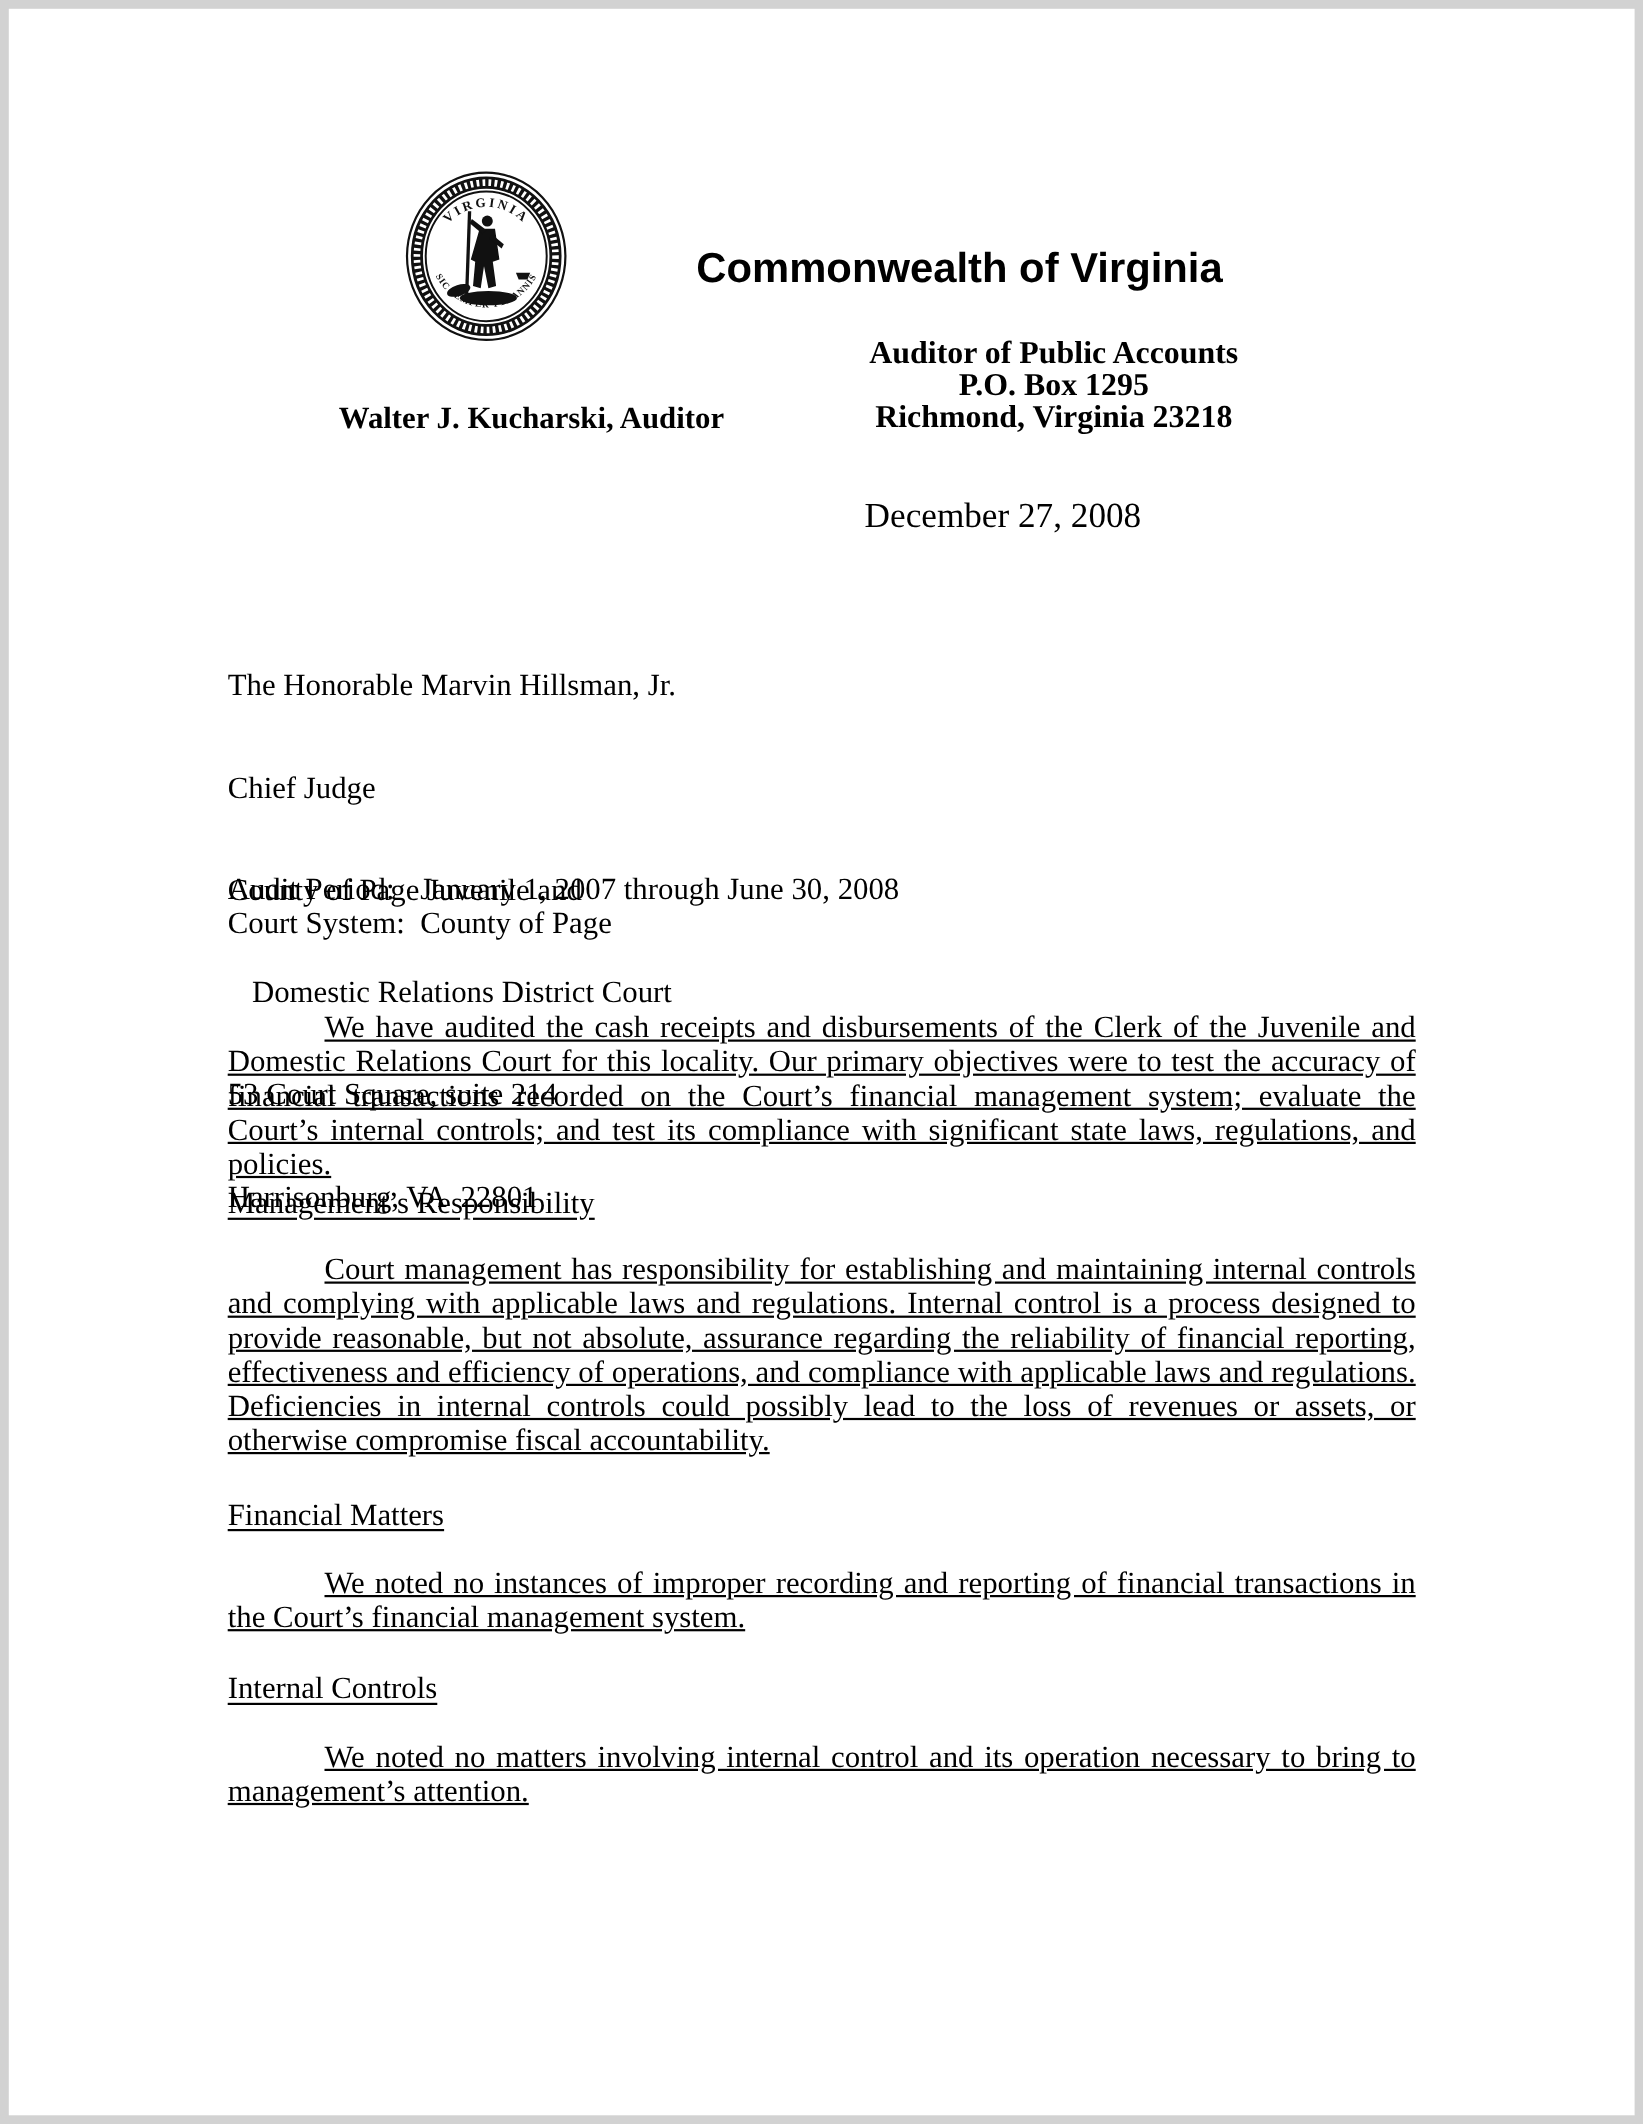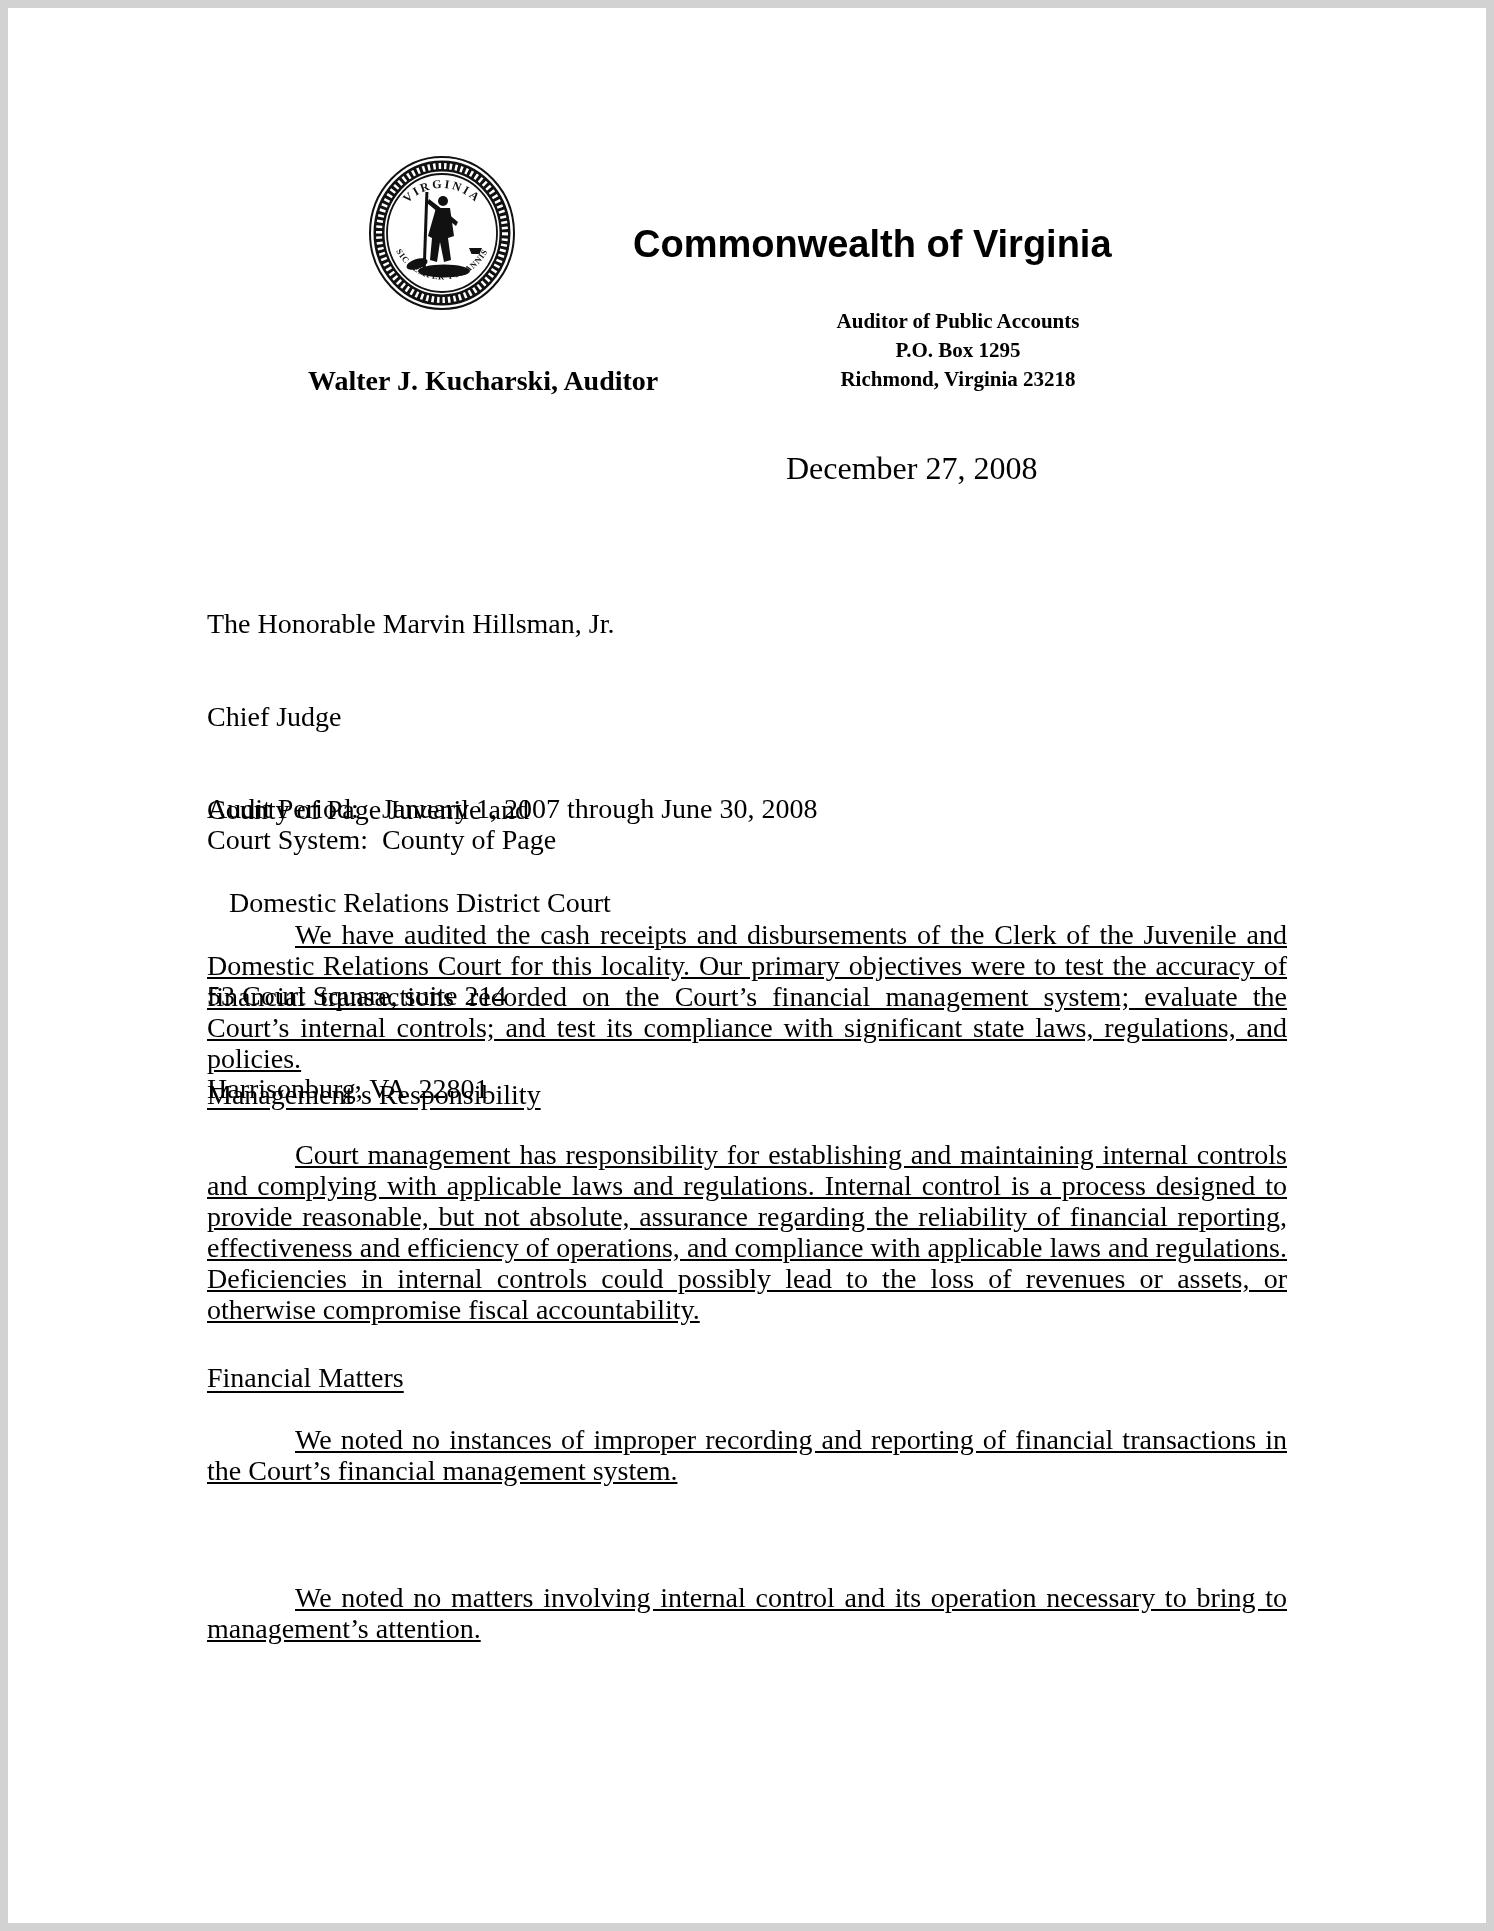--- a/index.html
+++ b/index.html
@@ -35,21 +35,21 @@
     line-height: 52px;
     white-space: nowrap;
     letter-spacing: 0px;
   }
   .apa-block {
     position: absolute;
     left: 625px; top: 299px;
     width: 650px;
     text-align: center;
     font-weight: bold;
-    font-size: 21px;
+    font-size: 29px;
     line-height: 29px;
   }
   .auditor-name {
     position: absolute;
     left: 260px; top: 358px;
     font-weight: bold;
     font-size: 28px;
     line-height: 30px;
     white-space: nowrap;
     margin-left: 40px;
@@ -158,17 +158,18 @@
     <p class="block para" style="top:911px">We have audited the cash receipts and disbursements of the Clerk of the Juvenile and Domestic Relations Court for this locality.  Our primary objectives were to test the accuracy of financial transactions recorded on the Court’s financial management system; evaluate the Court’s internal controls; and test its compliance with significant state laws, regulations, and policies.</p>
 
     <div class="block heading" style="top:1071px">Management’s Responsibility</div>
 
     <p class="block para" style="top:1131px">Court management has responsibility for establishing and maintaining internal controls and complying with applicable laws and regulations.  Internal control is a process designed to provide reasonable, but not absolute, assurance regarding the reliability of financial reporting, effectiveness and efficiency of operations, and compliance with applicable laws and regulations.  Deficiencies in internal controls could possibly lead to the loss of revenues or assets, or otherwise compromise fiscal accountability.</p>
 
     <div class="block heading" style="top:1354px">Financial Matters</div>
 
     <p class="block para" style="top:1416px">We noted no instances of improper recording and reporting of financial transactions in the Court’s financial management system.</p>
 
+    <div class="block heading" style="top:1512px">Internal Controls</div>
 
     <p class="block para" style="top:1574px">We noted no matters involving internal control and its operation necessary to bring to management’s attention.</p>
 
   </div>
 </div>
 
 </body></html>

